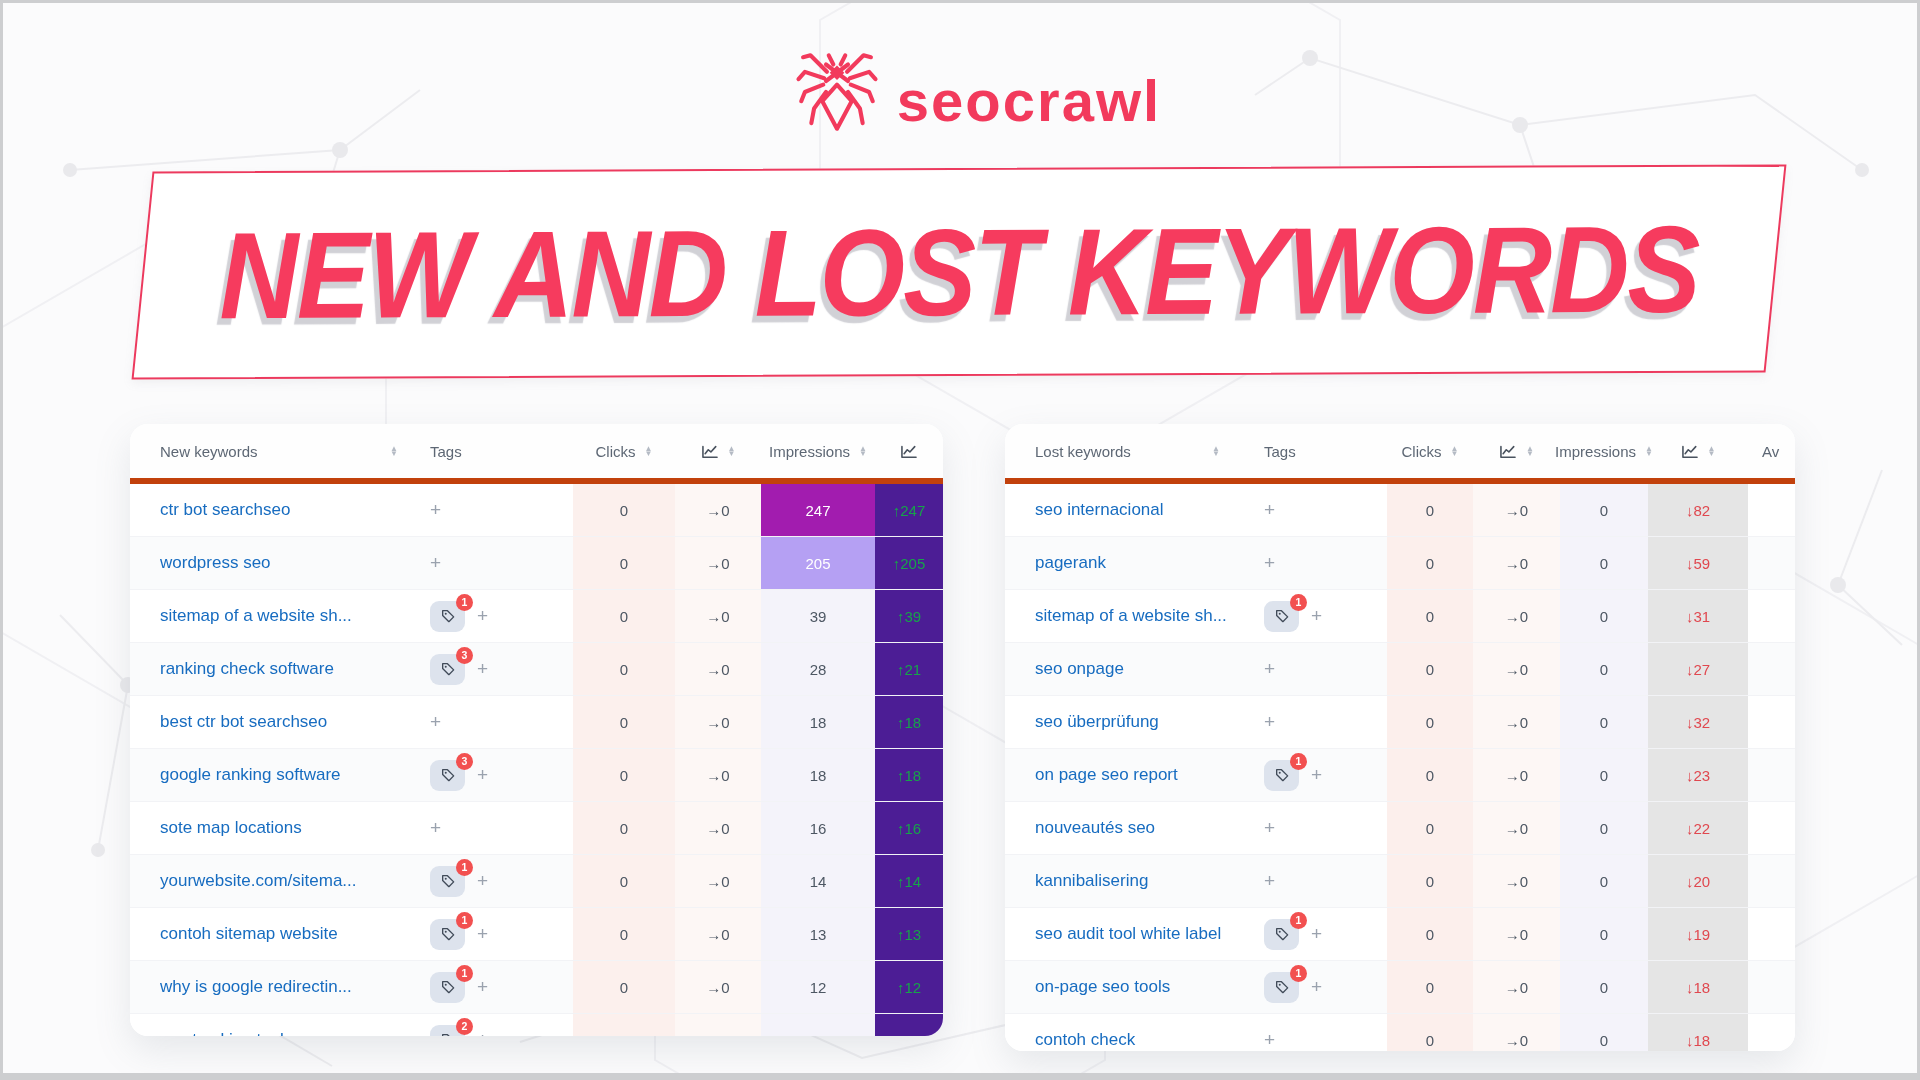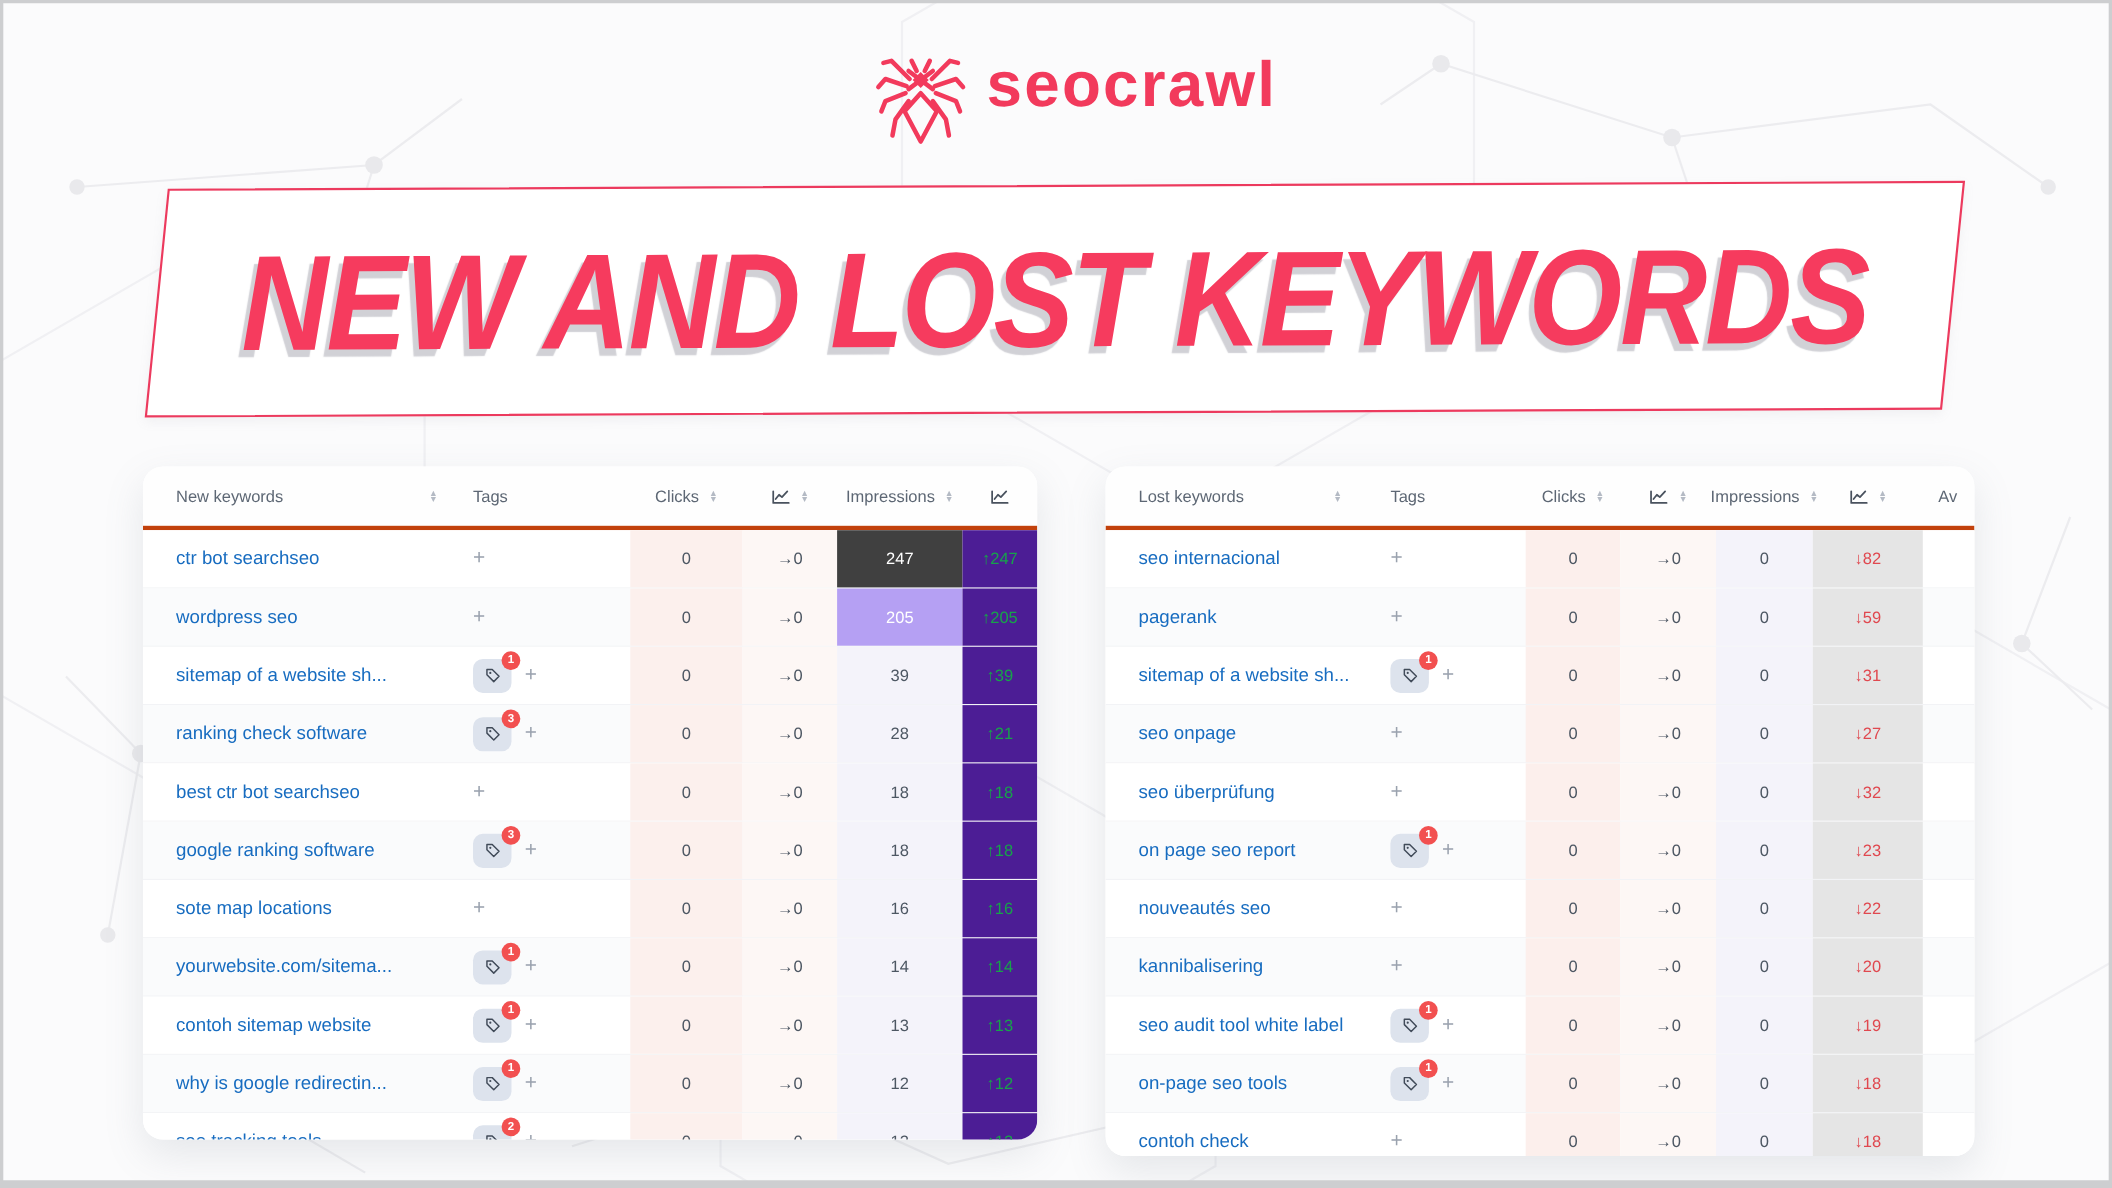--- a/index.html
+++ b/index.html
@@ -1,35 +1,35 @@
 <!DOCTYPE html>
 <html><head>
 <meta charset="utf-8">
 <style>
   html,body{margin:0;padding:0;width:1920px;height:1080px;}
   body{position:relative;overflow:hidden;background:#fbfbfc;font-family:"Liberation Sans",sans-serif;}
   .frame{position:absolute;inset:0;border:3px solid #cdced0;border-bottom-width:7px;z-index:6;pointer-events:none;}
   .bg{position:absolute;top:0;left:0;z-index:0;}
   
-  .logo{position:absolute;top:48px;left:0;right:0;display:flex;justify-content:center;align-items:flex-start;gap:18px;z-index:2;padding-left:36px;}
+  .logo{position:absolute;top:48px;left:0;right:0;display:flex;justify-content:center;align-items:flex-end;gap:18px;z-index:2;padding-left:36px;}
   .wordmark{font-size:58px;font-weight:600;letter-spacing:2px;color:#f23a5c;line-height:1;padding-bottom:6px;}
   
   .banner{position:absolute;left:142px;top:168px;width:1630px;height:204px;background:#fff;
           border:2px solid #ec3a5e;transform:rotate(-0.25deg) skewX(-6deg);z-index:2;
           box-shadow:0 4px 10px rgba(150,150,160,.10);}
   .banner-text{position:absolute;inset:0;display:flex;align-items:center;justify-content:center;
           transform:skewX(6deg) scaleY(1.1) scaleX(.98);font-style:italic;font-weight:bold;font-size:112px;
           letter-spacing:-2px;white-space:nowrap;color:#f63b5e;
           text-shadow:-5px 6px 1px rgba(197,197,204,.8);}
   
   .card{position:absolute;top:424px;background:#fff;border-radius:18px;overflow:hidden;z-index:2;
         box-shadow:0 14px 36px rgba(120,128,144,.16);}
   .card.left{left:130px;width:813px;height:612px;}
   .card.right{left:1005px;width:790px;height:627px;}
-  .thead{display:grid;height:54px;align-items:center;border-bottom:4px solid #c2410c;color:#5d6774;font-size:15px;background:#fefefe;}
+  .thead{display:grid;height:54px;align-items:center;border-bottom:6px solid #c2410c;color:#5d6774;font-size:15px;background:#fefefe;}
   .left .thead,.left .tr{grid-template-columns:290px 153px 102px 86px 114px 68px;}
   .right .thead,.right .tr{grid-template-columns:237px 145px 86px 87px 88px 100px 118px;}
   .tr{display:grid;height:52px;align-items:center;border-bottom:1px solid #f2f3f6;font-size:15px;color:#4d5763;background:#fff;}
   .tr.alt{background:#fafbfc;}
   .th{display:flex;align-items:center;height:100%;}
   .th-kw{padding-left:30px;justify-content:space-between;padding-right:22px;}
   .th-tags{padding-left:10px;}
   .right .th-tags{padding-left:22px;}
   .th-clicks,.th-ctrend,.th-impr,.th-itrend{justify-content:center;gap:9px;}
   .th-av{padding-left:14px;}
@@ -40,21 +40,21 @@
   .td-tags{padding-left:10px;gap:12px;}
   .right .td-tags{padding-left:22px;}
   .chip{position:relative;width:35px;height:31px;background:#dde3ed;border-radius:9px;display:flex;align-items:center;justify-content:center;cursor:pointer;}
   .badge{position:absolute;top:-7px;right:-8px;min-width:17px;height:17px;border-radius:9px;background:#f25050;color:#fff;
          font-size:10.5px;font-weight:bold;display:flex;align-items:center;justify-content:center;}
   .plus{color:#9aa2ae;font-size:19px;font-weight:300;cursor:pointer;}
   .td-clicks{background:#fcf0ed;justify-content:center;}
   .right .td-clicks{background:#fcefec;}
   .td-ctrend{background:#fdf7f5;justify-content:center;}
   .td-impr{background:#f4f3fa;justify-content:center;}
-  .td-impr.high{background:#404040;color:#fff;}
+  .td-impr.high{background:#a21caf;color:#fff;}
   .td-impr.mid{background:#b5a0f3;color:#fff;}
   .td-itrend{justify-content:center;}
   .left .td-itrend{background:#4c1d95;}
   .right .td-itrend{background:#e5e5e5;}
   .up{color:#17a34a;}
   .down{color:#e0484f;}
   .td-av{background:transparent;}
 </style>
 </head>
 <body>

